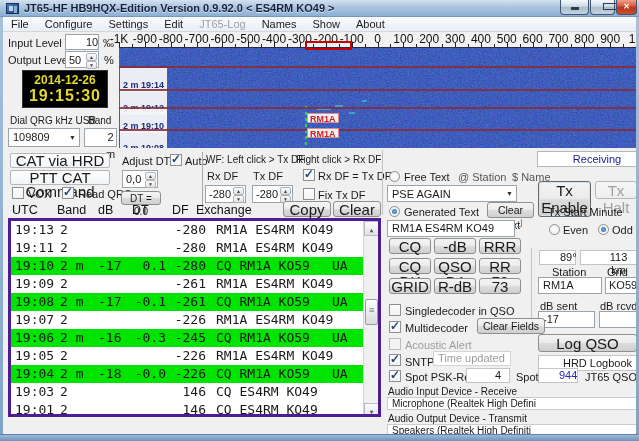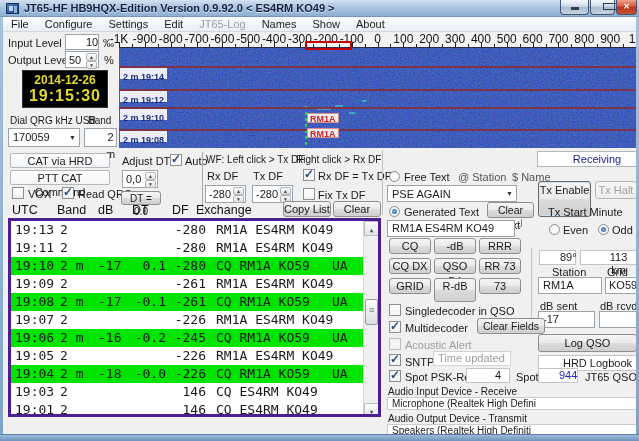--- a/index.html
+++ b/index.html
@@ -36,21 +36,21 @@
     background:linear-gradient(#fafcfe,#e9eef5); border-bottom:1px solid #d2d8df; z-index:40; }
   .menubar span { display:inline-block; padding:1px 8px; height:15px; cursor:default; }
   .menubar span.disabled { color:#9aa0a6; }
 
   
   .lbl { position:absolute; white-space:nowrap; }
   .box { position:absolute; background:#fff; border:1px solid #9aa4ad;padding-left:20px; }
   .box.center { text-align:center; }
   .btn { position:absolute; border:1px solid #8e8f8f; border-radius:3px; text-align:center;
     background:linear-gradient(#f4f4f4,#ebebeb 48%,#dcdcdc 52%,#cfcfcf); cursor:default;
-    font-size:11px; color:#1a1a1a; }
+    font-size:15px; color:#1a1a1a; }
   .btn.flat { background:linear-gradient(#ffffff,#f2f4f6); border:1px solid #b4b8bc; border-radius:2px; }
   .btn.primary { border:1px solid #6a6a6a; box-shadow:inset 0 0 0 1px #cfe2f2; }
   .btn.disabled { color:#a0a0a0; border-color:#b8b8b8;
     background:linear-gradient(#f6f6f6,#eeeeee); }
   .spin { position:absolute; background:#fff; border:1px solid #9aa4ad; }
   .spin .val { position:absolute; left:3px; top:2px; }
   .spin .ud { position:absolute; right:1px; top:1px; bottom:1px; width:11px;
     display:flex; flex-direction:column; }
   .spin .ud b { flex:1; font-size:5px; line-height:6px; text-align:center; color:#444;
     border:1px solid #b0b4b8; border-radius:2px; background:linear-gradient(#fbfbfb,#dfe2e5); font-weight:normal; }
@@ -78,21 +78,21 @@
   
   #wf { position:absolute; left:119px; top:33px; width:517px; height:115px; }
   #ruler { position:absolute; left:0; top:0; width:517px; height:14px; background:#f2f2f2; }
   .rlab { position:absolute; top:-1px; transform:translateX(-50%); font-size:12px; color:#111; white-space:nowrap; }
   .tick { position:absolute; bottom:0; width:1px; background:#222; }
   #marker { position:absolute; left:186px; top:8px; width:47px; height:9px;
     border:2px solid #c40000; z-index:6; }
   #canvas { position:absolute; left:0; top:14px; width:517px; height:101px; background:#10176b;
     border-top:1px solid #2a2a40; overflow:hidden; }
   .wline { position:absolute; left:0; width:517px; height:2px; background:#8a2b33; opacity:.85; }
-  .wlab { position:absolute; left:1px; height:11px; line-height:11px; padding:4px 3px;
+  .wlab { position:absolute; left:1px; height:11px; line-height:11px; padding:12px 3px;
     background:rgba(244,244,248,.95); color:#1c2c7c; font-size:9px; font-weight:bold; white-space:nowrap; }
   .wtag { position:absolute; height:10px; line-height:10px; padding:0 2px;
     background:rgba(248,246,244,.96); color:#cc2222; font-size:9px; font-weight:bold;
     border:1px solid rgba(200,60,60,.55); }
   .trace { position:absolute; width:2px;
     background:repeating-linear-gradient(to bottom,#35d045 0 3px,rgba(0,0,0,0) 3px 6px); }
   .speck { position:absolute; background:#41c9c9; opacity:.65; }
 
   
   #tblhead .h { position:absolute; font-size:12.5px; color:#111; }
@@ -155,21 +155,21 @@
   <div class="lbl" style="left:104px;top:54px;">%</div>
 
   <div class="clock">
     <div class="d">2014-12-26</div>
     <div class="t">19:15:30</div>
   </div>
 
   <div class="lbl small" style="left:10px;top:115px;">Dial QRG kHz USB</div>
   <div class="lbl small" style="left:88px;top:115px;">Band</div>
   <div class="combo" style="left:8px;top:128px;width:72px;height:19px;">
-    <span class="val">170059</span>
+    <span class="val">109809</span>
     <span class="arrow">▼</span>
   </div>
   <div class="box center" style="left:84px;top:128px;width:33px;height:19px;line-height:17px;">2 m</div>
 
   <div id="wf">
     <div id="ruler">
         <span class="rlab" style="left: 0px;">-1K</span>
         <span class="rlab" style="left: 25.85px;">-900</span>
         <span class="rlab" style="left: 51.7px;">-800</span>
         <span class="rlab" style="left: 77.55px;">-700</span>
@@ -323,21 +323,21 @@
   <div class="btn" style="left:333px;top:201px;width:48px;height:16px;line-height:15px;">Clear List</div>
 
   <div id="tbl">
     <div id="rows">
         <div class="trow"><span>19:13</span><span>2</span><span></span><span class="r"></span><span class="r">-280</span><span style="padding-left: 10px;">RM1A ES4RM KO49</span><span style="padding-left: 8px;"></span></div>
         <div class="trow"><span>19:11</span><span>2</span><span></span><span class="r"></span><span class="r">-280</span><span style="padding-left: 10px;">RM1A ES4RM KO49</span><span style="padding-left: 8px;"></span></div>
         <div class="trow hl"><span>19:10</span><span>2 m</span><span>-17</span><span class="r">0.1</span><span class="r">-280</span><span style="padding-left: 10px;">CQ RM1A KO59</span><span style="padding-left: 8px;">UA</span></div>
         <div class="trow"><span>19:09</span><span>2</span><span></span><span class="r"></span><span class="r">-261</span><span style="padding-left: 10px;">RM1A ES4RM KO49</span><span style="padding-left: 8px;"></span></div>
         <div class="trow hl"><span>19:08</span><span>2 m</span><span>-17</span><span class="r">-0.1</span><span class="r">-261</span><span style="padding-left: 10px;">CQ RM1A KO59</span><span style="padding-left: 8px;">UA</span></div>
         <div class="trow"><span>19:07</span><span>2</span><span></span><span class="r"></span><span class="r">-226</span><span style="padding-left: 10px;">RM1A ES4RM KO49</span><span style="padding-left: 8px;"></span></div>
-        <div class="trow hl"><span>19:06</span><span>2 m</span><span>-16</span><span class="r">-0.2</span><span class="r">-245</span><span style="padding-left: 10px;">CQ RM1A KO59</span><span style="padding-left: 8px;">UA</span></div>
+        <div class="trow hl"><span>19:06</span><span>2 m</span><span>-16</span><span class="r">-0.3</span><span class="r">-245</span><span style="padding-left: 10px;">CQ RM1A KO59</span><span style="padding-left: 8px;">UA</span></div>
         <div class="trow"><span>19:05</span><span>2</span><span></span><span class="r"></span><span class="r">-226</span><span style="padding-left: 10px;">RM1A ES4RM KO49</span><span style="padding-left: 8px;"></span></div>
         <div class="trow hl"><span>19:04</span><span>2 m</span><span>-18</span><span class="r">-0.0</span><span class="r">-226</span><span style="padding-left: 10px;">CQ RM1A KO59</span><span style="padding-left: 8px;">UA</span></div>
         <div class="trow"><span>19:03</span><span>2</span><span></span><span class="r"></span><span class="r">146</span><span style="padding-left: 10px;">CQ ES4RM KO49</span><span style="padding-left: 8px;"></span></div>
         <div class="trow"><span>19:01</span><span>2</span><span></span><span class="r"></span><span class="r">146</span><span style="padding-left: 10px;">CQ ES4RM KO49</span><span style="padding-left: 8px;"></span></div>
       </div>
     <div id="sb">
       <div class="sbtn" style="top:0;">▲</div>
       <div id="sthumb"></div>
       <div class="sbtn" style="top:182px;">▼</div>
     </div>
@@ -371,21 +371,21 @@
   <span class="radio on" style="left:598px;top:224px;"></span>
   <div class="lbl" style="left:612px;top:224px;">Odd</div>
 
   <div class="btn" style="left:389px;top:238px;width:42px;height:16px;line-height:15px;">CQ</div>
   <div class="btn" style="left:434px;top:238px;width:42px;height:16px;line-height:15px;">-dB</div>
   <div class="btn" style="left:479px;top:238px;width:42px;height:16px;line-height:15px;">RRR</div>
   <div class="btn" style="left:389px;top:258px;width:42px;height:16px;line-height:15px;">CQ DX</div>
   <div class="btn" style="left:434px;top:258px;width:42px;height:16px;line-height:15px;">QSO B4</div>
   <div class="btn" style="left:479px;top:258px;width:42px;height:16px;line-height:15px;">RR 73</div>
   <div class="btn" style="left:389px;top:278px;width:42px;height:16px;line-height:15px;">GRID</div>
-  <div class="btn" style="left:434px;top:278px;width:42px;height:24px;line-height:15px;">R-dB</div>
+  <div class="btn" style="left:434px;top:278px;width:42px;height:16px;line-height:15px;">R-dB</div>
   <div class="btn" style="left:479px;top:278px;width:42px;height:16px;line-height:15px;">73</div>
 
   <div class="vline" style="left:531px;top:248px;height:86px;background:#c3c3c3;"></div>
 
   <div class="box center" style="left:539px;top:250px;width:37px;height:15px;line-height:13px;border-color:#c0c4c8;">89°</div>
   <div class="box center" style="left:580px;top:250px;width:57px;height:15px;line-height:13px;border-color:#c0c4c8;">113 km</div>
   <div class="lbl" style="left:552px;top:266px;">Station</div>
   <div class="lbl" style="left:607px;top:266px;">Grid</div>
   <div class="box" style="left:538px;top:277px;width:64px;height:17px;line-height:15px;padding-left:4px;">RM1A</div>
   <div class="box" style="left:605px;top:277px;width:32px;height:17px;line-height:15px;padding-left:3px;">KO59</div>

